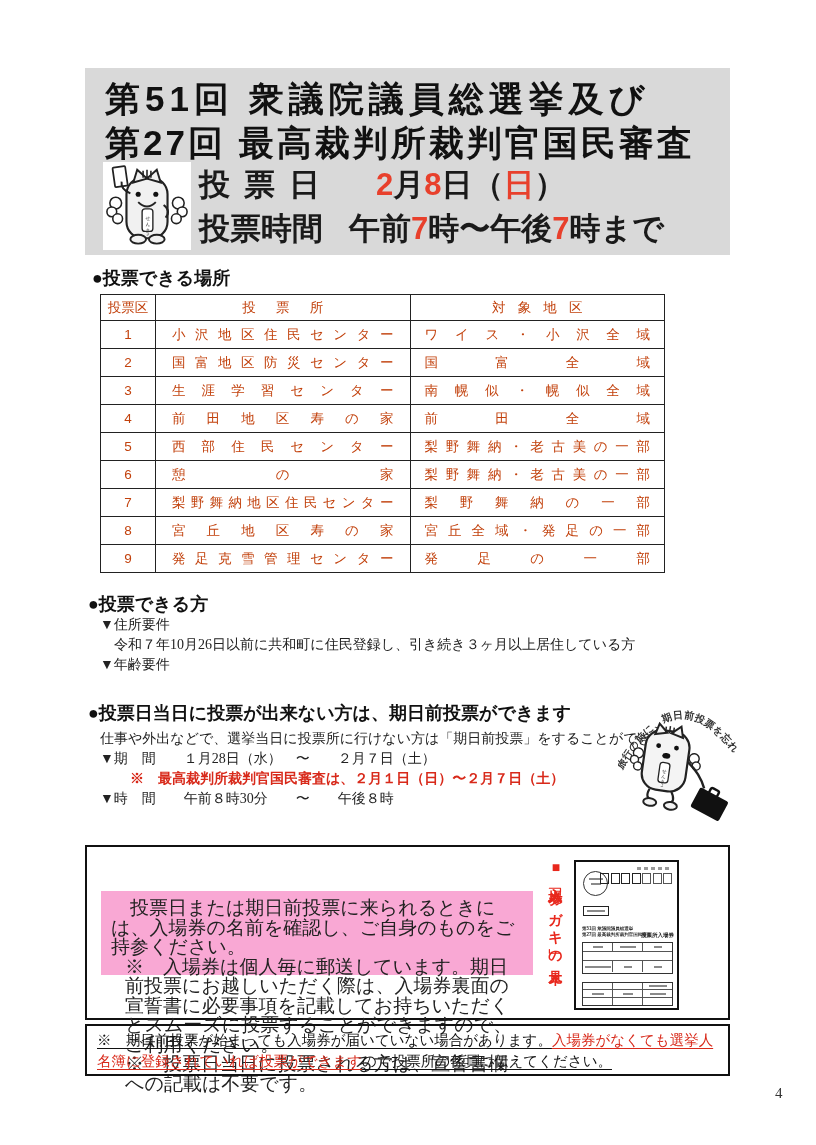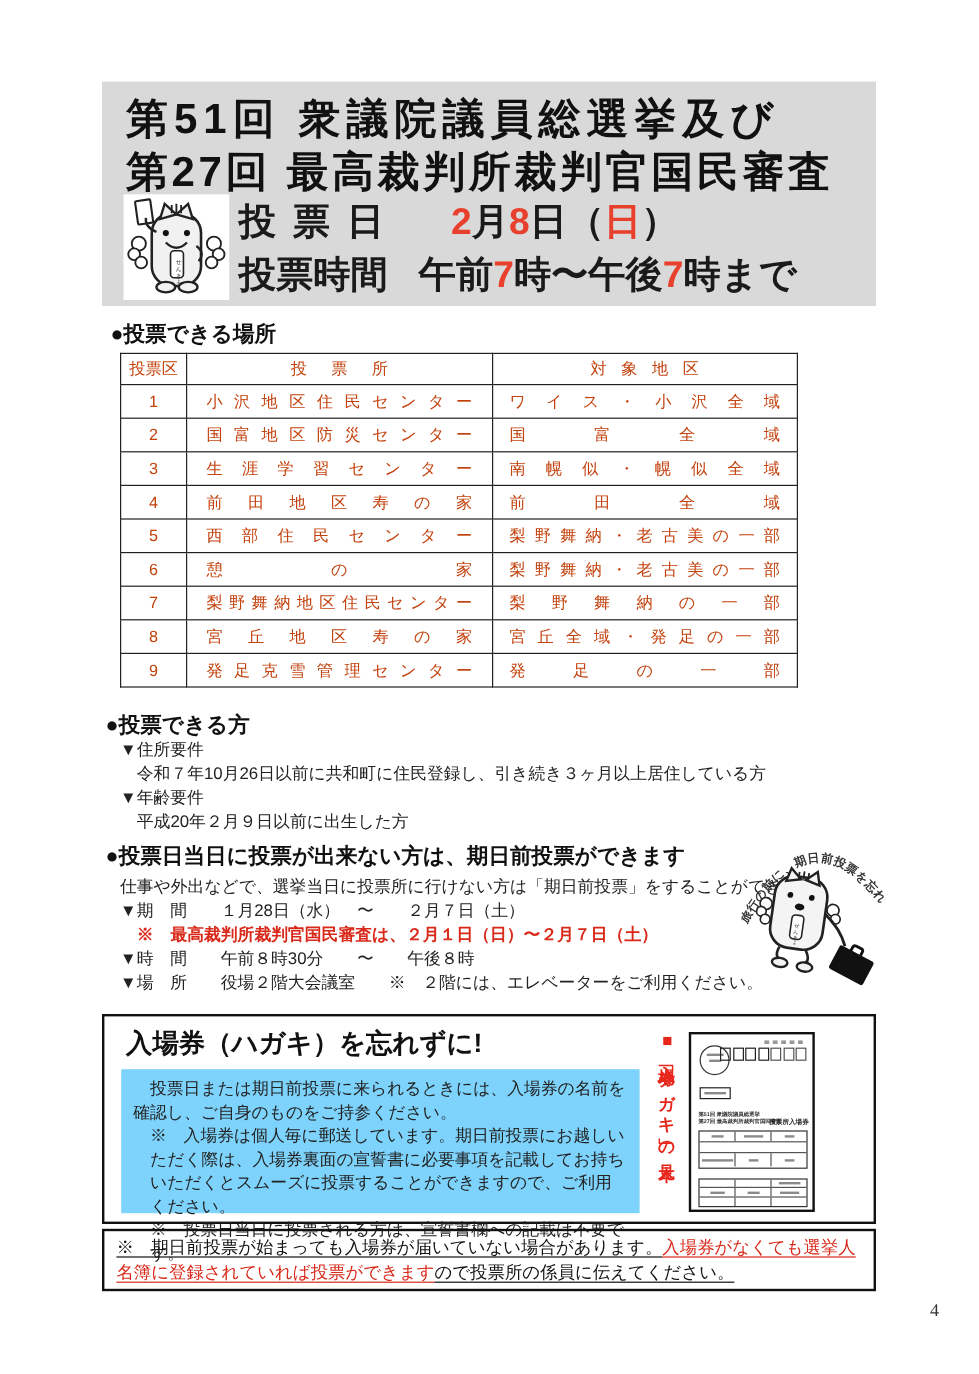--- a/index.html
+++ b/index.html
@@ -13,40 +13,40 @@
   .banner .row3 { position:absolute; left:114px; top:96px;  font-size:31px; font-weight:900; white-space:nowrap; }
   .banner .row4 { position:absolute; left:114px; top:140px; font-size:31px; font-weight:900; white-space:nowrap; }
   .sp-label { letter-spacing:0.45em; margin-right:-0.45em; }
   .date-part { display:inline-block; margin-left:56px; }
   .time-part { display:inline-block; margin-left:26px; }
   .red { color:#e8402c; }
   .mascot1 { position:absolute; left:18px; top:94px; width:88px; height:88px; background:#fff; }
 
   
   .sec-h { position:absolute; font-size:18px; font-weight:900; color:#111; white-space:nowrap; }
-  .bodyline { position:absolute; font-size:14px; color:#222; white-space:nowrap; }
+  .bodyline { position:absolute; font-size:14px; color:#222; white-space:nowrap;font-family:Liberation Serif, serif; }
   .boldred { color:#d8291a; font-weight:bold; }
 
   
   .ptable { position:absolute; left:100px; top:294px; width:565px; border-collapse:collapse; table-layout:fixed; }
   .ptable td { border:1.5px solid #222; font-size:13.5px; color:#c2410c; height:28px; overflow:hidden; }
   .ptable tr.hd td { height:26px; text-align:center; }
   .c-no { width:55px; text-align:center; }
   .c-place { width:270px; text-align:justify; text-align-last:justify; padding:0 16px; }
   .c-area  { width:240px; text-align:justify; text-align-last:justify; padding:0 14px; }
   .hsp { letter-spacing:1.5em; margin-right:-1.5em; }
   .hsp2 { letter-spacing:0.9em; margin-right:-0.9em; }
 
   
   .mascot2 { position:absolute; left:618px; top:684px; width:122px; height:148px; }
 
   
   .box1 { position:absolute; left:85px; top:845px; width:645px; height:175px; border:2.5px solid #111; background:#fff; }
   .box1 h2 { position:absolute; left:18px; top:8px; font-size:22px; font-weight:900; color:#111; white-space:nowrap; }
-  .graybox { position:absolute; left:14px; top:44px; width:432px; height:120px; background:#7dd3fc; padding:7px 10px; font-size:14px; line-height:19.5px; color:#222; }
+  .graybox { position:absolute; left:14px; top:44px; width:432px; height:84px; background:#f9a8d4; padding:7px 10px; font-size:19px; line-height:19.5px; color:#222; }
   .graybox p.ind { text-indent:1em; }
   .graybox p.kome { padding-left:14px; }
   .vcap { position:absolute; left:460px; top:12px; height:152px; writing-mode:vertical-rl; font-size:14px; font-weight:bold; color:#e8271c; letter-spacing:2px; }
 
   
   .pcard { position:absolute; left:487px; top:13px; width:105px; height:150px; background:#fff; border:2px solid #111; }
   .pc-circle { position:absolute; left:7px; top:9px; width:25px; height:25px; border:1px solid #333; border-radius:50%; }
   .pc-circle i, .bar { display:block; background:#8a8a8a; height:2px; }
   .pc-circle i { width:14px; margin:6px auto 3px; }
   .pc-circle i + i { width:10px; margin:0 auto; }
@@ -191,28 +191,26 @@
           <td class="c-place">発足克雪管理センター</td>
           <td class="c-area">発足の一部</td>
         </tr>
   </tbody>
     </table>
 
   <div class="sec-h" style="left:88px; top:592px;">●投票できる方</div>
   <div class="bodyline" style="left:100px; top:616px;">▼住所要件</div>
   <div class="bodyline" style="left:114px; top:636px;">令和７年10月26日以前に共和町に住民登録し、引き続き３ヶ月以上居住している方</div>
   <div class="bodyline" style="left:100px; top:656px;">▼年齢要件</div>
-  <div class="bodyline" style="left:114px; top:676px;">平成20年２月９日以前に出生した方</div>
 
   <div class="sec-h" style="left:88px; top:701px;">●投票日当日に投票が出来ない方は、期日前投票ができます</div>
   <div class="bodyline" style="left:100px; top:730px;">仕事や外出などで、選挙当日に投票所に行けない方は「期日前投票」をすることができます。</div>
   <div class="bodyline" style="left:100px; top:750px;">▼期　間　　１月28日（水）　〜　　２月７日（土）</div>
-  <div class="bodyline boldred" style="left:114px; top:770px;">※　最高裁判所裁判官国民審査は、２月１日（日）〜２月７日（土）</div>
+  <div class="bodyline boldred" style="left:130px; top:770px;">※　最高裁判所裁判官国民審査は、２月１日（日）〜２月７日（土）</div>
   <div class="bodyline" style="left:100px; top:790px;">▼時　間　　午前８時30分　　〜　　午後８時</div>
-  <div class="bodyline" style="left:100px; top:810px;">▼場　所　　役場２階大会議室　　※　２階には、エレベーターをご利用ください。</div>
 
   <div class="mascot2">
     <svg viewBox="0 0 122 148" width="122" height="148">
       <defs>
           <path id="arcT" d="M 4 86 Q 58 -10 118 72" fill="none"></path>
         </defs>
       <text font-size="10" font-weight="bold" fill="#333" letter-spacing="0.5">
         <textPath href="#arcT">旅行の前に、期日前投票を忘れずに!</textPath>
       </text>
 
@@ -241,21 +239,20 @@
         <text x="22" y="35" font-size="4.5" fill="#333" writing-mode="tb">せんきょ</text>
         <path d="M10,60 q-4,10 4,11" fill="none" stroke="#222" stroke-width="2.2"></path>
         <path d="M32,60 q6,9 -1,12" fill="none" stroke="#222" stroke-width="2.2"></path>
         <ellipse cx="12" cy="73" rx="6.5" ry="3.8" fill="#f4f4f4" stroke="#222" stroke-width="2"></ellipse>
         <ellipse cx="33" cy="74" rx="6.5" ry="3.8" fill="#f4f4f4" stroke="#222" stroke-width="2"></ellipse>
       </g>
     </svg>
   </div>
 
   <div class="box1">
-    <h2>入場券（ハガキ）を忘れずに!</h2>
     <div class="graybox">
       <p class="ind">投票日または期日前投票に来られるときには、入場券の名前を確認し、ご自身のものをご持参ください。</p>
       <p class="kome">※　入場券は個人毎に郵送しています。期日前投票にお越しいただく際は、入場券裏面の宣誓書に必要事項を記載してお持ちいただくとスムーズに投票することができますので、ご利用ください。</p>
       <p class="kome">※　投票日当日に投票される方は、宣誓書欄への記載は不要です。</p>
     </div>
     <div class="vcap">■入場券「ハガキ」の見本</div>
 
     <div class="pcard">
       <div class="pc-circle">
           <i></i>

